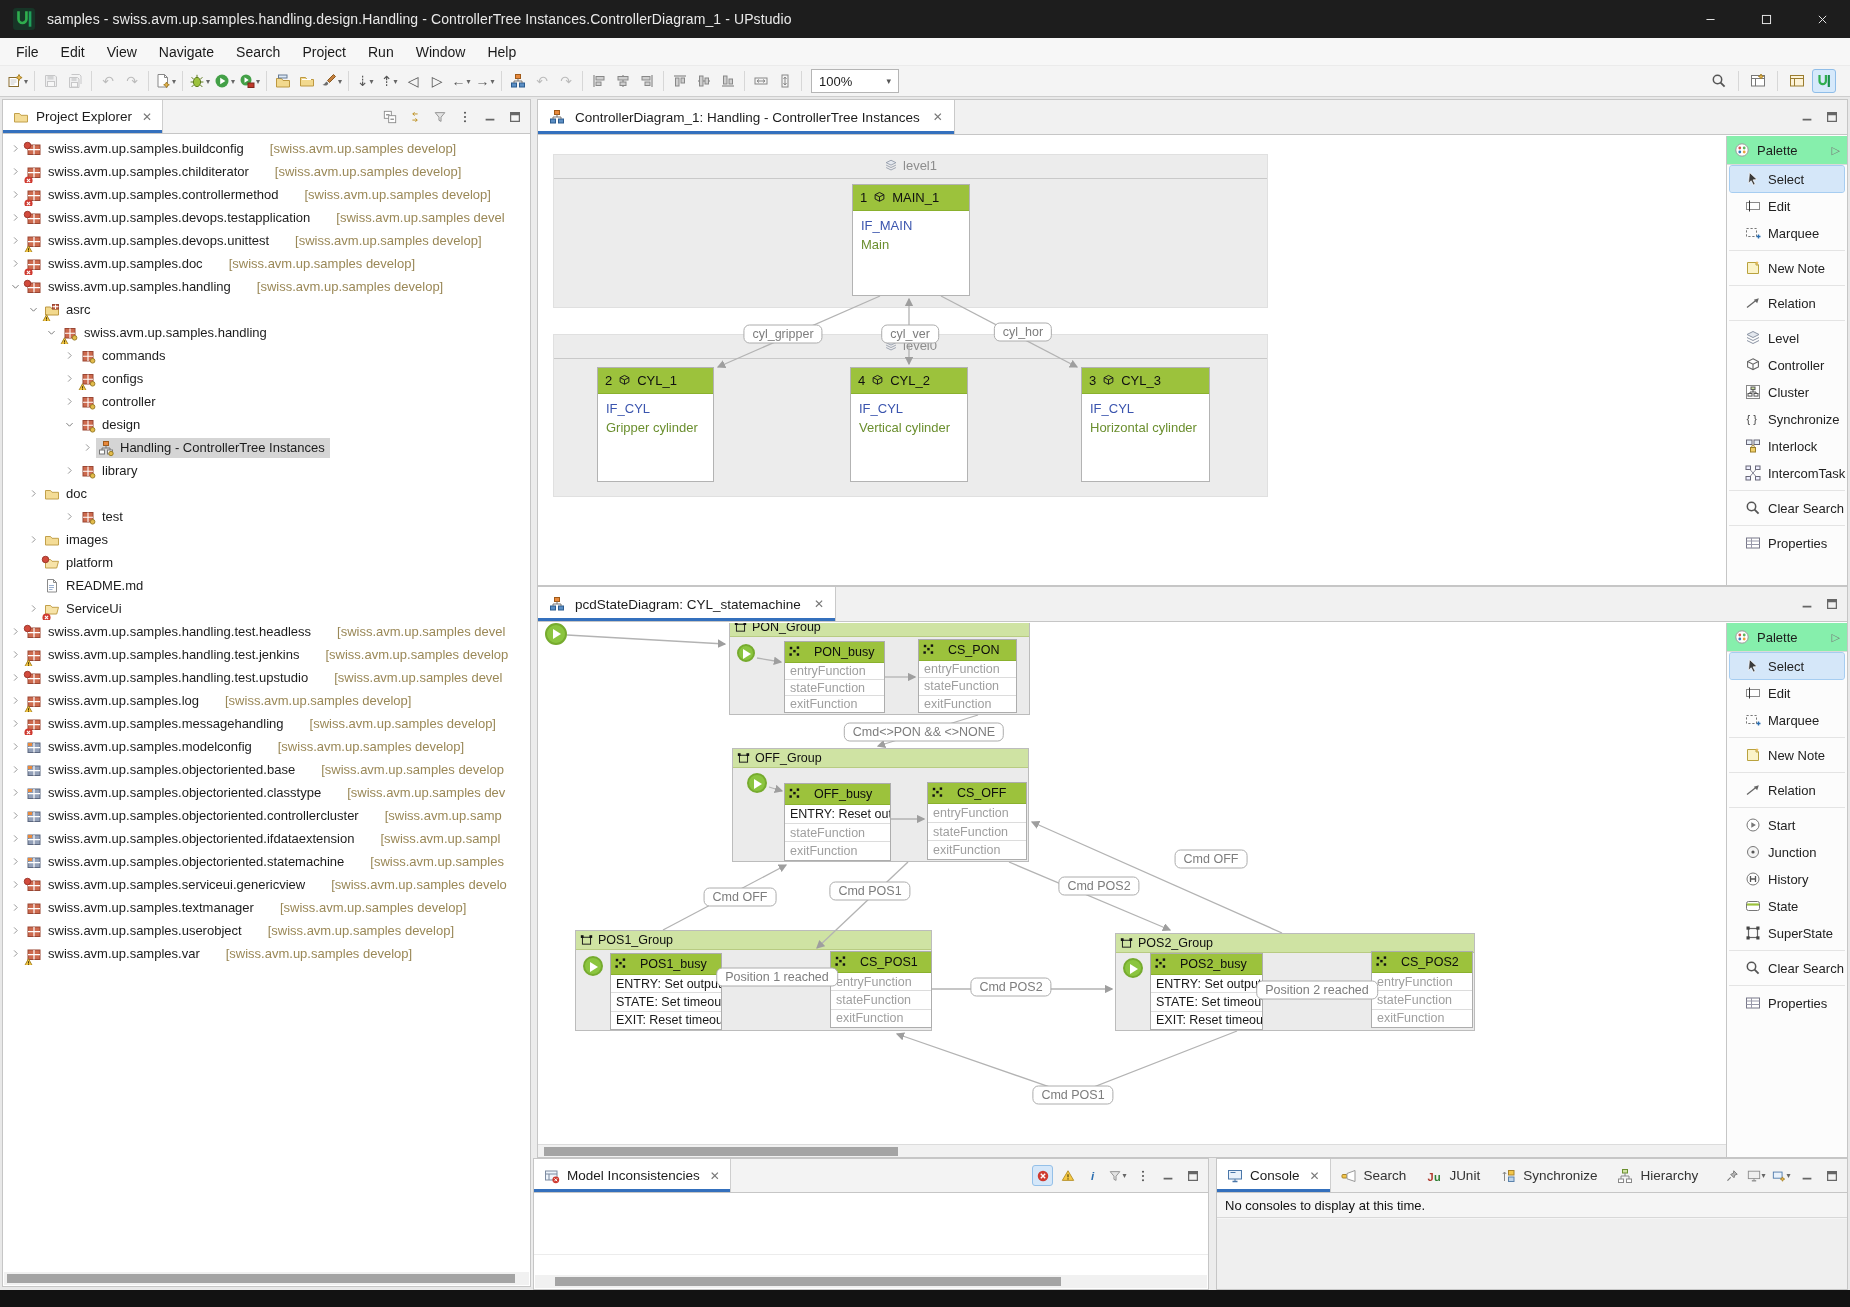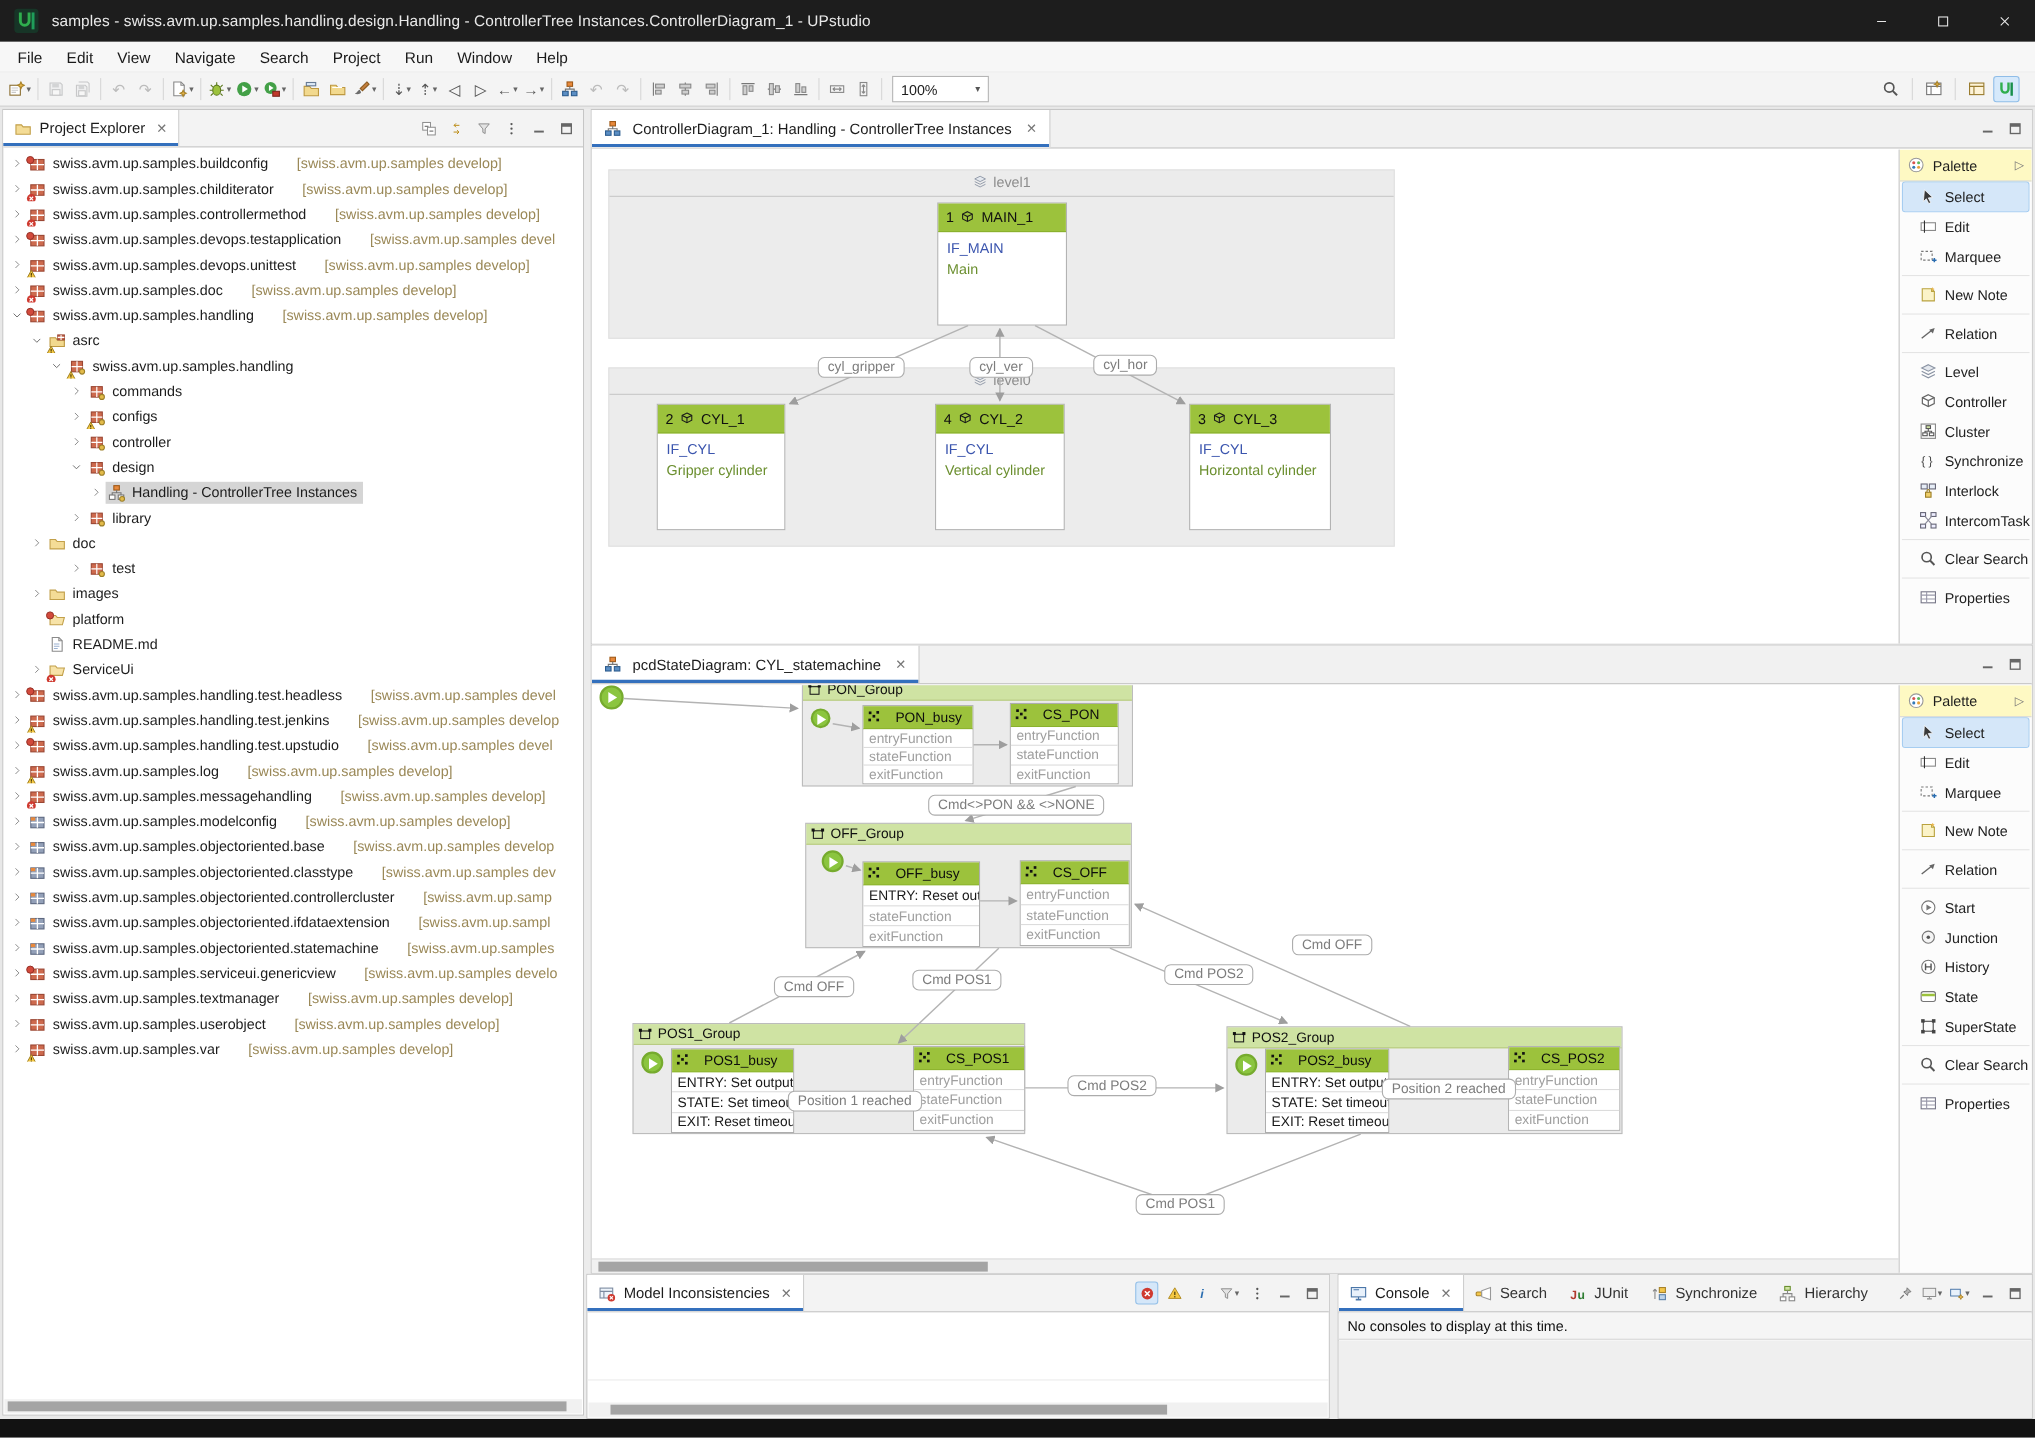--- a/index.html
+++ b/index.html
@@ -58,21 +58,21 @@
 #sash2{position:absolute;left:1209px;top:1158px;width:7px;height:132px;background:#ececec}
 
 #ed1{left:537px;top:99px;width:1311px;height:487px;background:#fff;border:1px solid #c6c6c6}
 #ed2{left:537px;top:586px;width:1311px;height:572px;background:#fff;border:1px solid #c6c6c6}
 .edtabs{height:35px;background:#f1f1f1;border-bottom:1px solid #c6c6c6;display:flex;align-items:stretch}
 .edtab{display:flex;align-items:center;gap:10px;padding:0 11px;background:#fff;border-right:1px solid #c9c9c9;box-shadow:inset 0 -3px 0 #3470bd;font-size:13.5px}
 .edbody{position:absolute;top:36px;left:0;right:121px;bottom:0;background:#fff;overflow:hidden}
 #ed2 .edbody{bottom:13px}
 .edhscroll{position:absolute;left:0;right:121px;bottom:0;height:13px;background:#f1f1f1;border-top:1px solid #dcdcdc}
 .palette{position:absolute;top:36px;right:0;width:121px;bottom:0;background:#fcfcfc;border-left:1px solid #c6c6c6;overflow:hidden}
-.phead{height:29px;background:#fef9c3;border-bottom:1px solid #dadada;display:flex;align-items:center;gap:7px;padding:0 7px;font-size:13px}
+.phead{height:29px;background:#86efac;border-bottom:1px solid #dadada;display:flex;align-items:center;gap:7px;padding:0 7px;font-size:13px}
 .parrow{margin-left:auto;color:#777;font-size:11px}
 .pitem{height:26px;display:flex;align-items:center;gap:7px;padding-left:15px;font-size:13px;color:#222;margin:1px 3px;border-radius:2px;white-space:nowrap}
 .pitem.sel{background:#d5e7f9;outline:1px solid #a6cdf1}
 .psep{height:1px;background:#e4e4e4;margin:4px 2px}
 
 .band{position:absolute;background:#ececec;border:1px solid #e0e0e0;z-index:1}
 .bandlab{position:absolute;top:3px;left:50%;transform:translateX(-50%);display:flex;gap:6px;align-items:center;font-size:13px;color:#8d8d8d;z-index:2}
 .bandline{position:absolute;left:0;right:0;top:23px;height:1px;background:#c9c9c9}
 .cnode{position:absolute;background:#fff;border:1px solid #b3b3b3;z-index:3;font-size:13px}
 .cnhd{height:26px;background:#9cc23c;border-bottom:1px solid #8ab12d;display:flex;align-items:center;gap:6px;padding:0 7px;color:#101010}
@@ -1623,21 +1623,21 @@
           <div class="srow">entryFunction</div>
           <div class="srow">stateFunction</div>
           <div class="srow">exitFunction</div>
         </div>
       </div>
       <div class="tlabel" style="left: 386px; top: 109px;">Cmd&lt;&gt;PON &amp;&amp; &lt;&gt;NONE</div>
       <div class="tlabel" style="left: 202px; top: 274px;">Cmd OFF</div>
       <div class="tlabel" style="left: 332px; top: 268px;">Cmd POS1</div>
       <div class="tlabel" style="left: 561px; top: 263px;">Cmd POS2</div>
       <div class="tlabel" style="left: 673px; top: 236px;">Cmd OFF</div>
-      <div class="tlabel" style="left: 239px; top: 378px;">Position 1 reached</div>
+      <div class="tlabel" style="left: 239px; top: 354px;">Position 1 reached</div>
       <div class="tlabel" style="left: 473px; top: 364px;">Cmd POS2</div>
       <div class="tlabel" style="left: 779px; top: 367px;">Position 2 reached</div>
       <div class="tlabel" style="left: 535px; top: 472px;">Cmd POS1</div>
     </div>
   <div class="edhscroll">
       <div class="hthumb" style="left:6px;width:354px"></div>
     </div>
   <div class="palette" id="palette2">
       <div class="phead">
         <span class="icn ">

